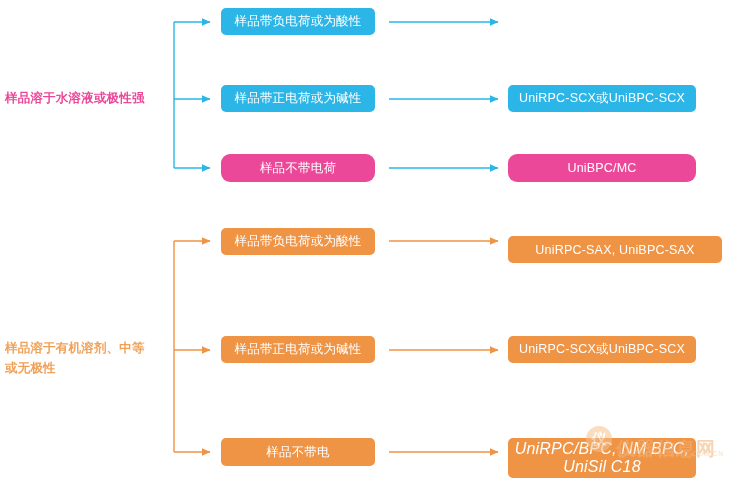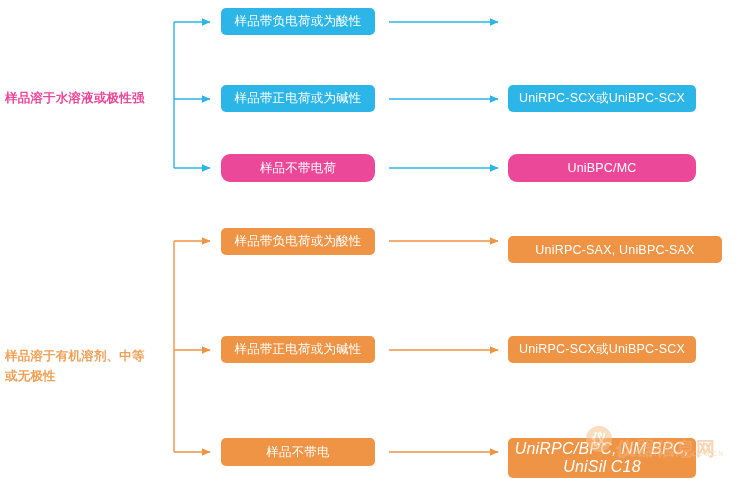--- a/index.html
+++ b/index.html
@@ -141,21 +141,21 @@
   <div class="grp-label blue" style="left:5px; top:88px; width:165px;">样品溶于水溶液或极性强</div>
 
   <div class="pill blue" style="left:221px; top:8px; width:154px; height:27px;">样品带负电荷或为酸性</div>
 
   <div class="pill blue" style="left:221px; top:85px; width:154px; height:27px;">样品带正电荷或为碱性</div>
   <div class="pill blue" style="left:508px; top:85px; width:188px; height:27px;">UniRPC-SCX或UniBPC-SCX</div>
 
   <div class="pill blue-lite" style="left:221px; top:154px; width:154px; height:28px;">样品不带电荷</div>
   <div class="pill blue-lite" style="left:508px; top:154px; width:188px; height:28px;">UniBPC/MC</div>
 
-  <div class="grp-label orange" style="left:5px; top:338px; width:170px;margin-top:8px;">样品溶于有机溶剂、中等
+  <div class="grp-label orange" style="left:5px; top:338px; width:170px;">样品溶于有机溶剂、中等
 或无极性</div>
 
   <div class="pill orange" style="left:221px; top:228px; width:154px; height:27px;">样品带负电荷或为酸性</div>
   <div class="pill orange" style="left:508px; top:228px; width:214px; height:27px;margin-top:8px;">UniRPC-SAX, UniBPC-SAX</div>
 
   <div class="pill orange" style="left:221px; top:336px; width:154px; height:27px;">样品带正电荷或为碱性</div>
   <div class="pill orange" style="left:508px; top:336px; width:188px; height:27px;">UniRPC-SCX或UniBPC-SCX</div>
 
   <div class="pill orange" style="left:221px; top:438px; width:154px; height:28px;text-align:right;">样品不带电</div>
   <div class="pill orange" style="left:508px; top:438px; width:188px; height:40px; font-size:16px;font-style:italic;">UniRPC/BPC, NM BPC, UniSil C18</div>

